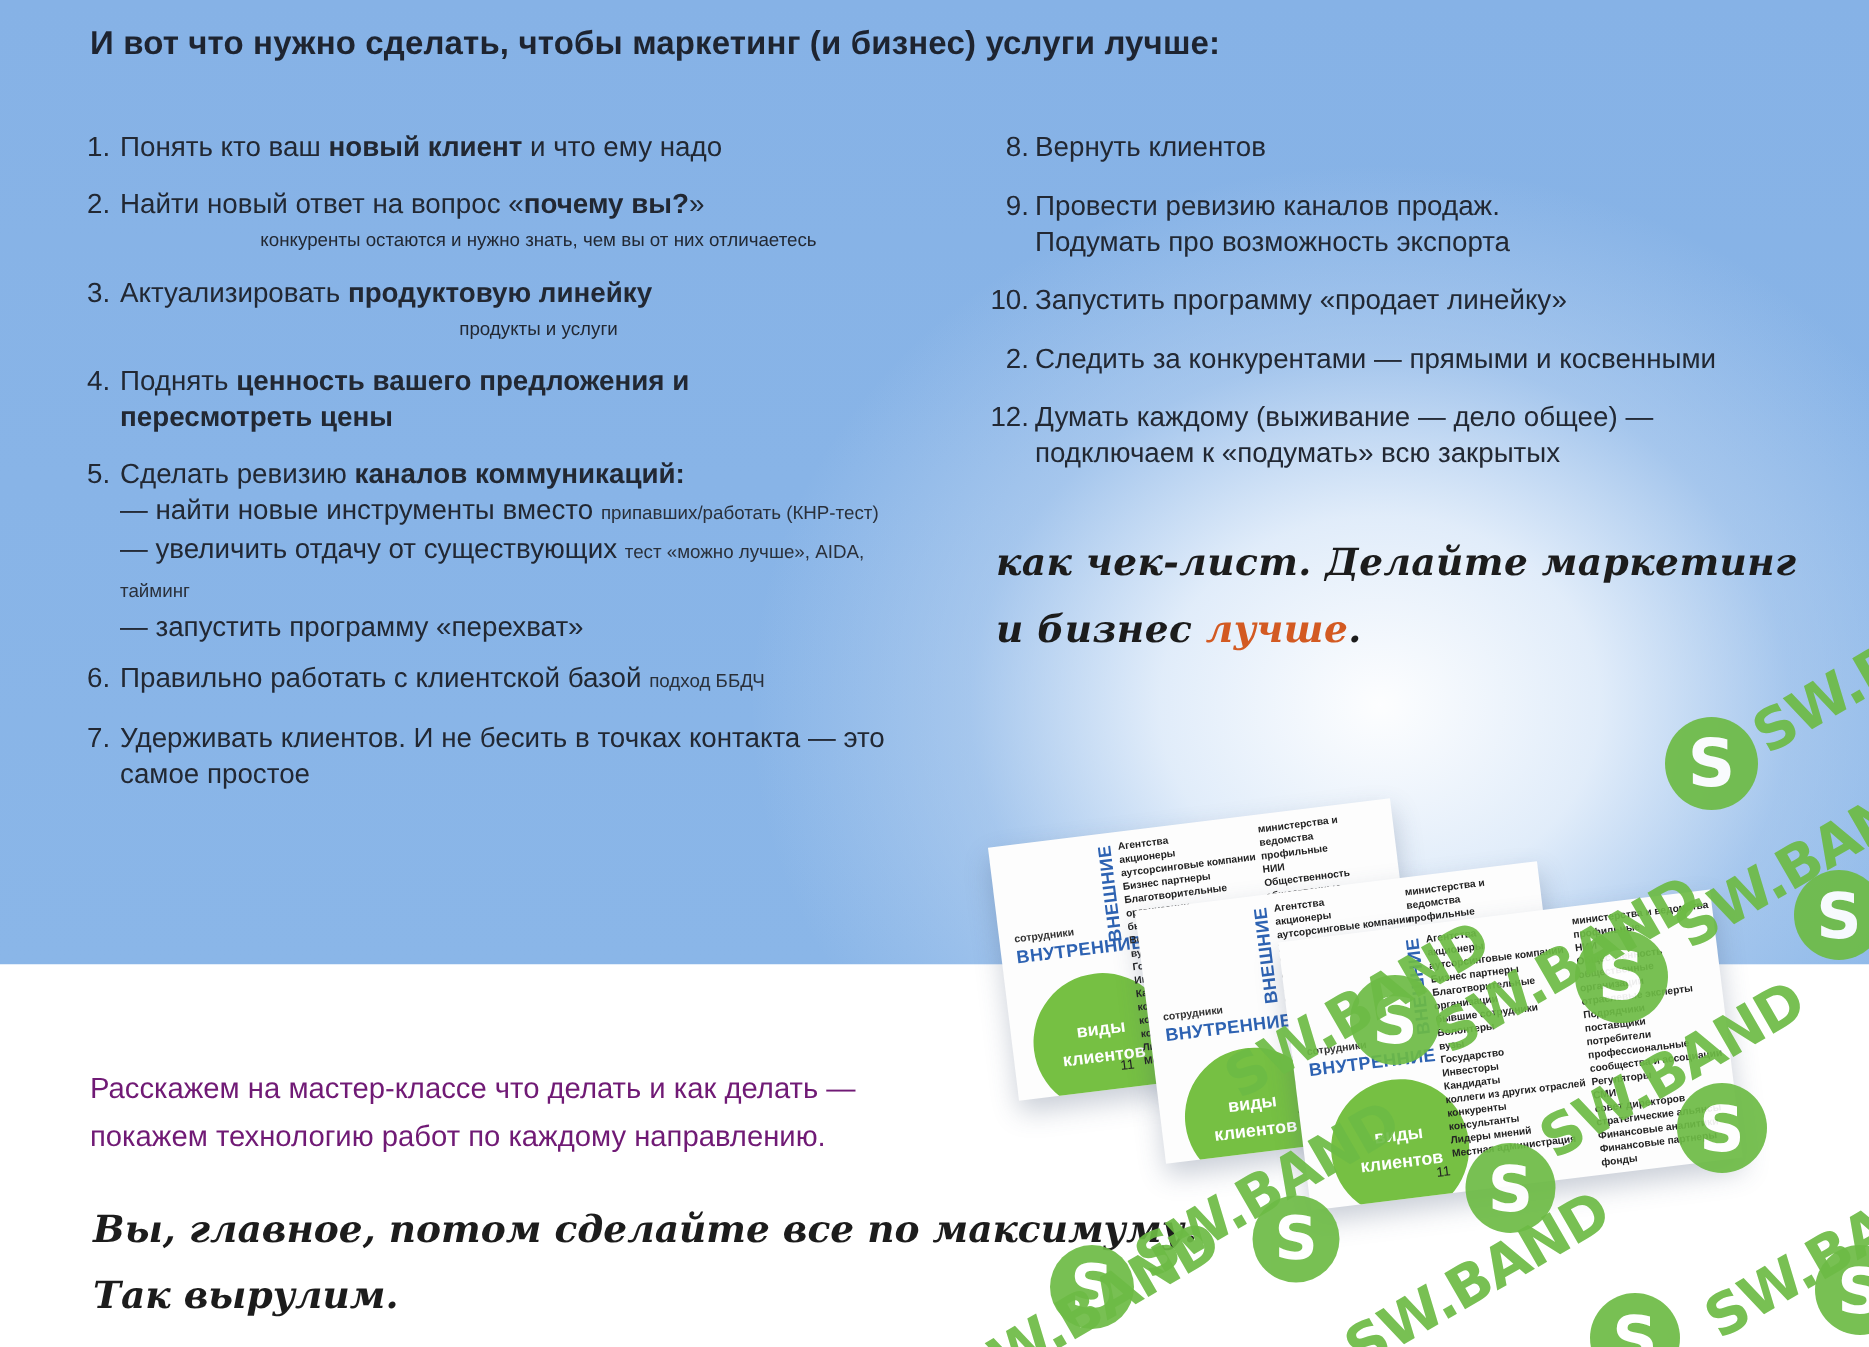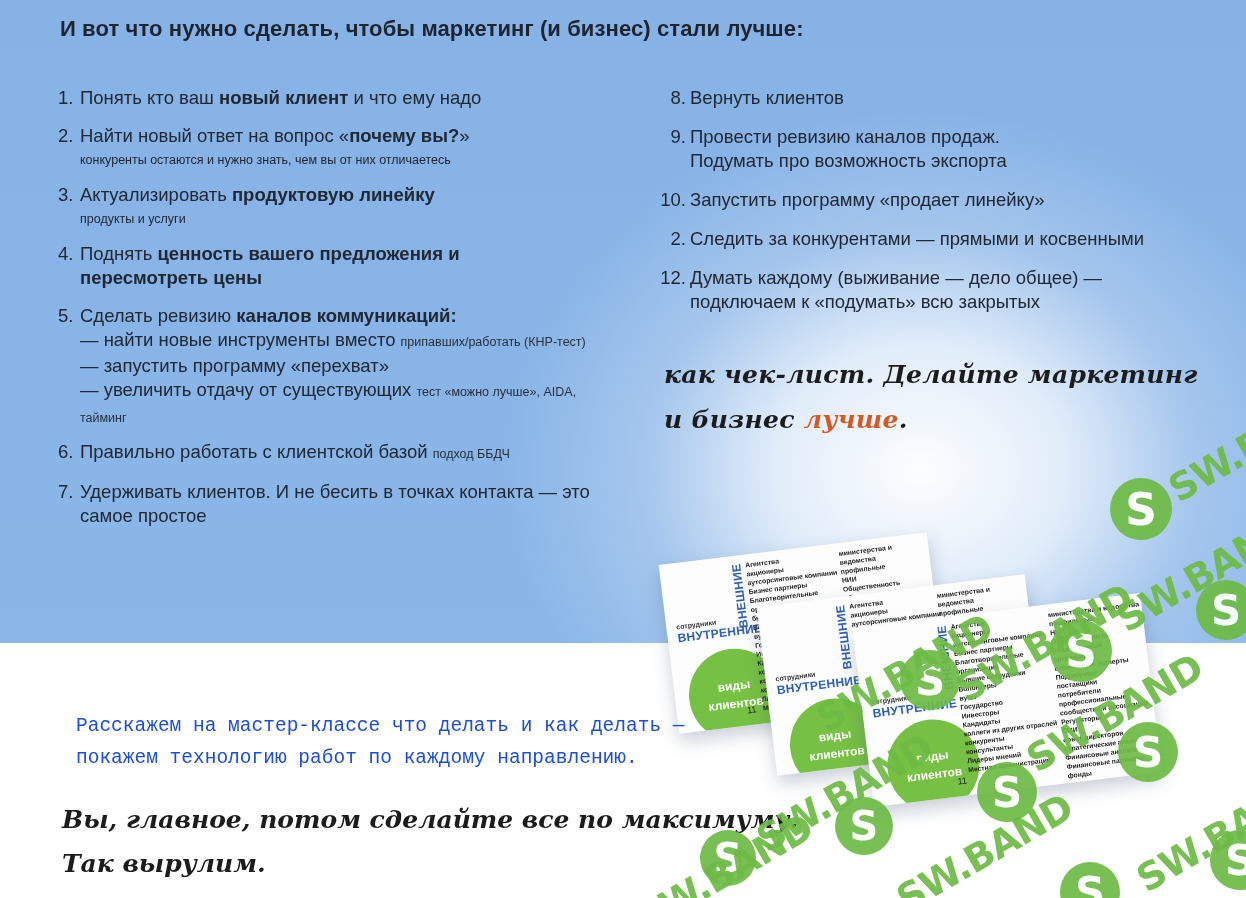--- a/index.html
+++ b/index.html
@@ -22,31 +22,31 @@
   .list { position: absolute; font-size: 18.5px; line-height: 24px; color: #222833; }
   .list-left { left: 58px; top: 86px; width: 580px; }
   .list-right { left: 656px; top: 86px; width: 580px; }
 
   .item { position: relative; padding-left: 22px; }
   .item .num { position: absolute; left: 0; top: 0; }
   .list-right .item { padding-left: 34px; }
   .list-right .item .num { width: 30px; text-align: right; }
   .item b { font-weight: bold; }
   .note { font-size: 12.5px; color: #2a303a; }
-  .note-line { display: block; font-size: 12.5px; line-height: 18px; margin-top: 3px; }
+  .note-line { display: block; font-size: 12.5px; line-height: 18px; margin-top: 3px; text-align: center; }
 
   .script {
     position: absolute; font-family: "DejaVu Serif", serif; font-style: italic;
     color: #1c1c1c; font-weight: bold;
   }
   .script-main { left: 664px; top: 352px; font-size: 25px; line-height: 45px; letter-spacing: 0.3px; }
   .accent { color: #d35a22; }
 
   .bottom-text {
-    position: absolute; left: 76px; top: 710px; font-size: 19.5px; line-height: 32px; color: #1d4ed8; font-family: Liberation Mono, monospace;
+    position: absolute; left: 60px; top: 710px; font-size: 19.5px; line-height: 32px; color: #701a75;
   }
   .script-bottom { left: 62px; top: 798px; font-size: 25px; line-height: 44px; }
 
   
   .card {
     position: absolute; background: #fdfdfd; width: 270px; height: 170px;
     box-shadow: 0 8px 18px rgba(60,80,110,0.28);
     overflow: hidden;
   }
   .card .circle {
@@ -70,21 +70,21 @@
     position: absolute; color: #6dbb45; font-weight: bold; font-family: "DejaVu Sans", sans-serif;
     transform: rotate(-30deg); transform-origin: left center; opacity: 0.92; white-space: nowrap; letter-spacing: -1px;
   }
 </style>
 </head>
 <body>
 
 <div class="top-panel"></div>
 <div class="bottom-panel"></div>
 
-<h1 class="headline">И вот что нужно сделать, чтобы маркетинг (и бизнес) стали лучше:</h1>
+<h1 class="headline">И вот что нужно сделать, чтобы маркетинг (и бизнес) услуги лучше:</h1>
 
 <div class="list list-left">
   <div class="item" style="margin-bottom:14px;">
     <span class="num">1.</span>
     <span>Понять кто ваш </span><b>новый клиент</b><span> и что ему надо</span>
   </div>
   <div class="item" style="margin-bottom:14px;">
     <span class="num">2.</span>
     <span>Найти новый ответ на вопрос «</span><b>почему вы?</b><span>»</span>
     <span class="note-line">конкуренты остаются и нужно знать, чем вы от них отличаетесь</span>
@@ -95,22 +95,22 @@
     <span class="note-line">продукты и услуги</span>
   </div>
   <div class="item" style="margin-bottom:14px; width:460px;">
     <span class="num">4.</span>
     <span>Поднять </span><b>ценность вашего предложения и пересмотреть цены</b>
   </div>
   <div class="item" style="margin-bottom:10px; width:560px;">
     <span class="num">5.</span>
     <span>Сделать ревизию </span><b>каналов коммуникаций:</b>
     <div><span>— найти новые инструменты вместо </span><span class="note">припавших/работать (КНР-тест)</span></div>
+    <div><span>— увеличить отдачу от существующих </span><span class="note">тест «можно лучше», AIDA, тайминг</span></div>
     <div><span>— запустить программу «перехват»</span></div>
-    <div><span>— увеличить отдачу от существующих </span><span class="note">тест «можно лучше», AIDA, тайминг</span></div>
   </div>
   <div class="item" style="margin-bottom:14px;">
     <span class="num">6.</span>
     <span>Правильно работать с клиентской базой </span><span class="note">подход ББДЧ</span>
   </div>
   <div class="item" style="width:555px;">
     <span class="num">7.</span>
     <span>Удерживать клиентов. И не бесить в точках контакта — это самое простое</span>
   </div>
 </div>

